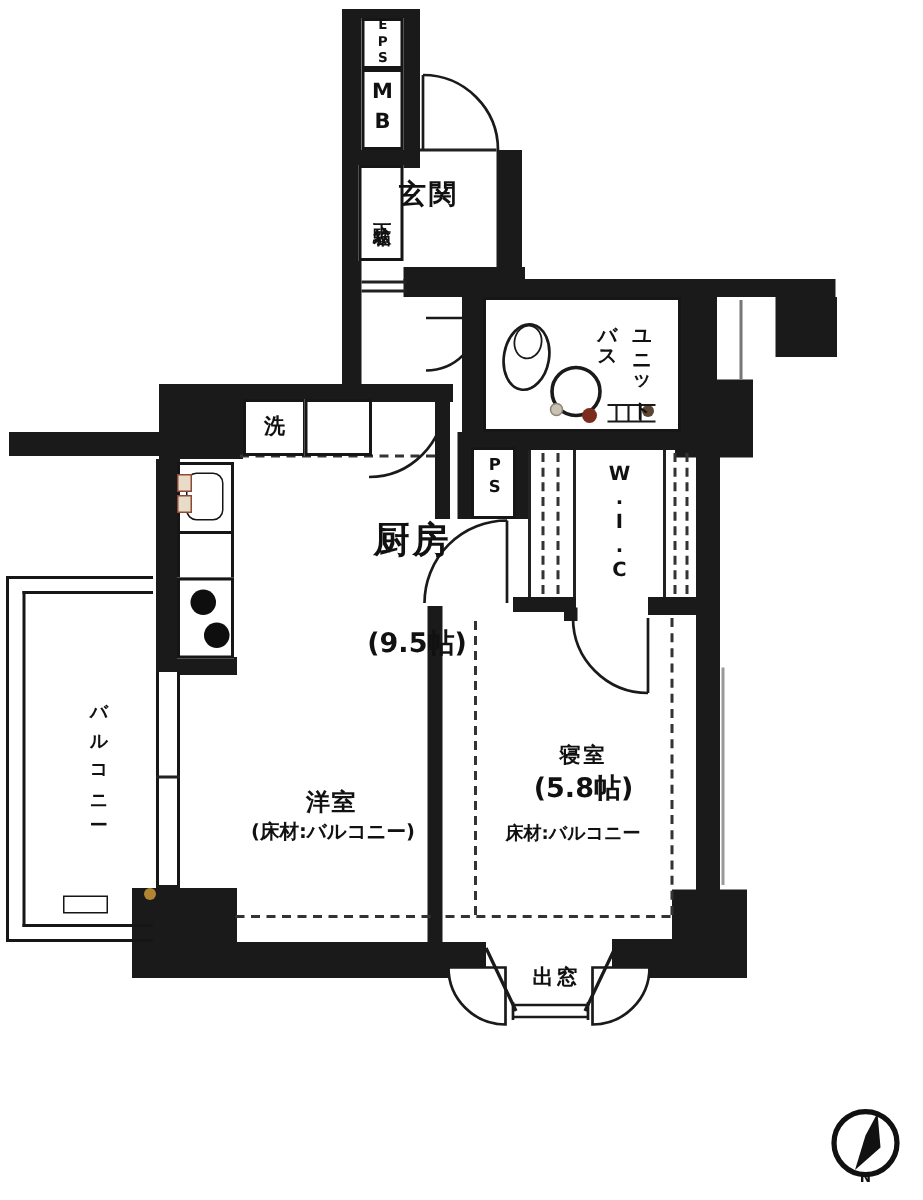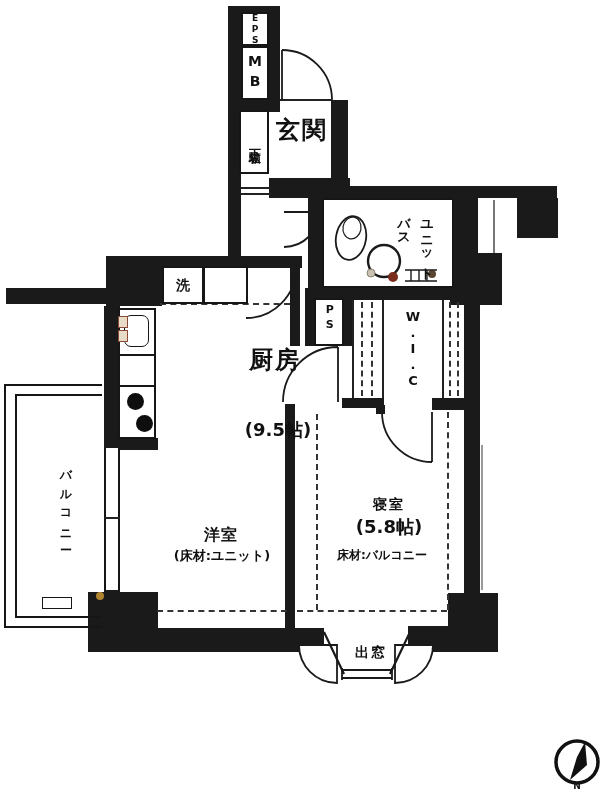--- a/index.html
+++ b/index.html
@@ -122,30 +122,30 @@
 
     <circle cx="100" cy="596" r="4" fill="#b08430"></circle>
 
     <circle cx="577" cy="762" r="21" stroke="#111" stroke-width="3.5" fill="none"></circle>
     <polygon points="585,742 587,765 570,780 577,757" fill="#111"></polygon>
   </svg>
 
   <div class="lbl vert" style="left:255px;top:29px;font-size:9px;letter-spacing:1px">EPS</div>
   <div class="lbl vert" style="left:255px;top:73px;font-size:14px;letter-spacing:4px">MB</div>
   <div class="lbl vert" style="left:254px;top:142px;font-size:12px;letter-spacing:2px">下駄箱</div>
-  <div class="lbl" style="left:302px;top:131px;font-size:24px;letter-spacing:2px">玄関</div>
+  <div class="lbl" style="left:286px;top:131px;font-size:18px;letter-spacing:2px">玄関</div>
   <div class="lbl vert" style="left:403px;top:224px;font-size:13px;letter-spacing:1px">バス</div>
   <div class="lbl vert" style="left:426px;top:243px;font-size:13px;letter-spacing:1px">ユニット</div>
   <div class="lbl" style="left:183px;top:285px;font-size:14px">洗</div>
   <div class="lbl vert" style="left:329px;top:318px;font-size:11px;letter-spacing:2px">PS</div>
   <div class="lbl vert" style="left:412px;top:349px;font-size:13px;letter-spacing:1px">W.I.C</div>
   <div class="lbl" style="left:275px;top:361px;font-size:24px;letter-spacing:2px">厨房</div>
   <div class="lbl" style="left:278px;top:430px;font-size:18px">(9.5帖)</div>
   <div class="lbl" style="left:221px;top:535px;font-size:16px;letter-spacing:1px">洋室</div>
-  <div class="lbl" style="left:222px;top:556px;font-size:13px">(床材:ユニット)</div>
+  <div class="lbl" style="left:222px;top:556px;font-size:13px">(床材:バルコニー)</div>
   <div class="lbl" style="left:389px;top:504px;font-size:14px;letter-spacing:2px">寝室</div>
   <div class="lbl" style="left:389px;top:527px;font-size:18px">(5.8帖)</div>
   <div class="lbl" style="left:382px;top:556px;font-size:12px">床材:バルコニー</div>
   <div class="lbl vert" style="left:65px;top:505px;font-size:12px;letter-spacing:7px">バルコニー</div>
   <div class="lbl" style="left:371px;top:652px;font-size:14px;letter-spacing:2px">出窓</div>
   <div class="lbl" style="left:577px;top:786px;font-size:9px">N</div>
 
 </div>
 
 </body></html>

